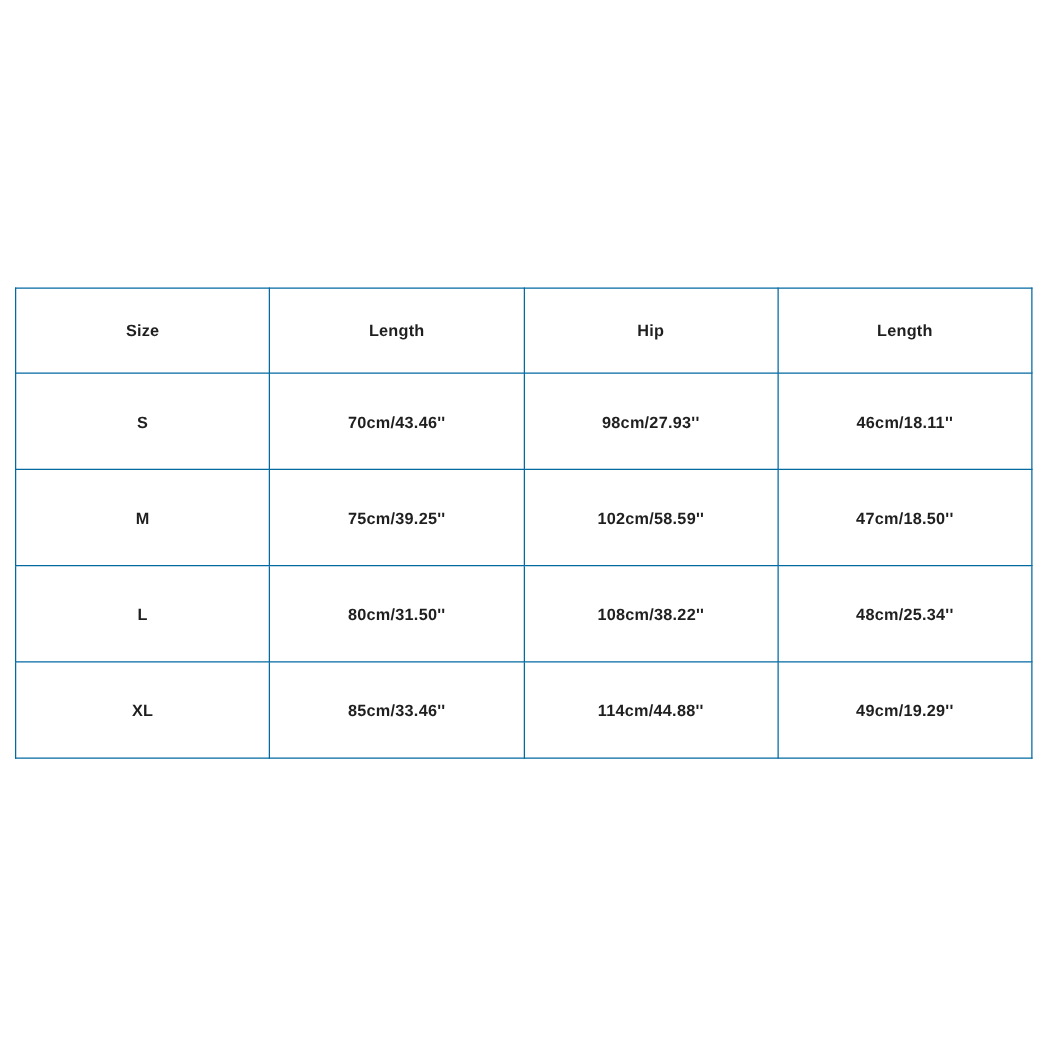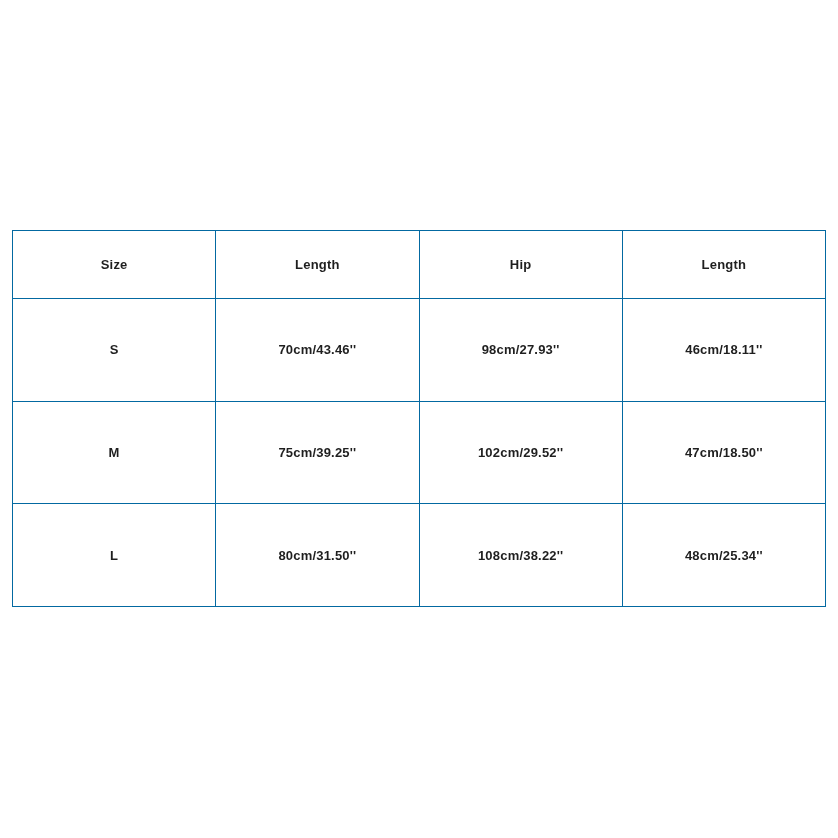--- a/index.html
+++ b/index.html
@@ -54,24 +54,30 @@
     <tbody>
       <tr class="data-row">
         <td>S</td>
         <td>70cm/43.46''</td>
         <td>98cm/27.93''</td>
         <td>46cm/18.11''</td>
       </tr>
       <tr class="data-row">
         <td>M</td>
         <td>75cm/39.25''</td>
-        <td>102cm/29.52''</td>
+        <td>102cm/58.59''</td>
         <td>47cm/18.50''</td>
       </tr>
       <tr class="data-row">
         <td>L</td>
         <td>80cm/31.50''</td>
         <td>108cm/38.22''</td>
         <td>48cm/25.34''</td>
       </tr>
+      <tr class="data-row">
+        <td>XL</td>
+        <td>85cm/33.46''</td>
+        <td>114cm/44.88''</td>
+        <td>49cm/19.29''</td>
+      </tr>
     </tbody>
   </table>
 </div>
 
 </body></html>

